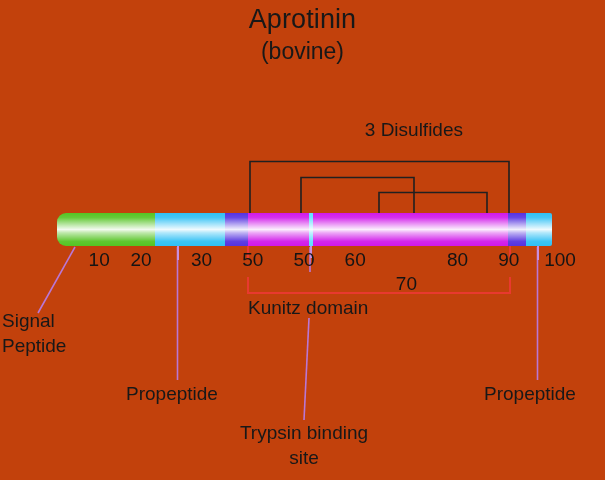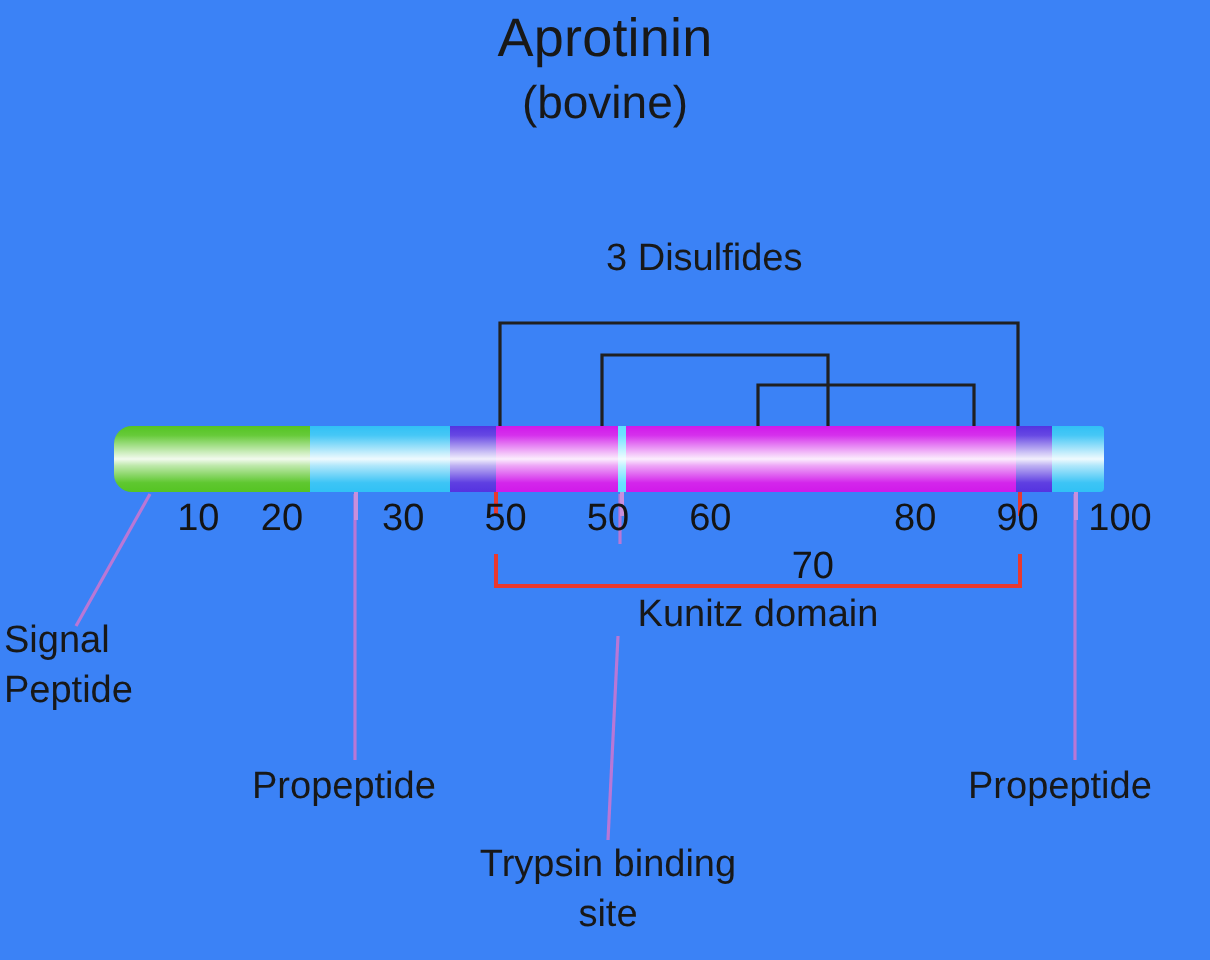--- a/index.html
+++ b/index.html
@@ -10,21 +10,21 @@
   }
   body {
     font-family: "Liberation Sans", "DejaVu Sans", sans-serif;
     color: #1a1a1a;
   }
   #stage {
     position: relative;
     width: 605px;
     height: 480px;
     overflow: hidden;
-    background: #3b82f6;
+    background: #c2410c;
   }
 
   
   .title-block {
     position: absolute;
     left: 0;
     top: 2px;
     width: 605px;
     text-align: center;
   }
@@ -41,21 +41,21 @@
     font-weight: 400;
     color: #181818;
   }
 
   
   .disulfide-label {
     position: absolute;
     left: 303px;
     top: 118px;
     width: 160px;
-    text-align: left;
+    text-align: right;
     font-size: 19px;
     line-height: 24px;
     color: #181818;
     white-space: nowrap;
   }
 
   
   #bracket-layer {
     position: absolute;
     left: 0;
@@ -123,21 +123,21 @@
     height: 17px;
     border: 2px solid #e8392f;
     border-top: none;
     box-sizing: border-box;
   }
   .kunitz-label {
     position: absolute;
     left: 248px;
     top: 296px;
     width: 262px;
-    text-align: center;
+    text-align: left;
     font-size: 19px;
     line-height: 24px;
     color: #181818;
     white-space: nowrap;
   }
 
   
   .callout {
     position: absolute;
     font-size: 19px;

